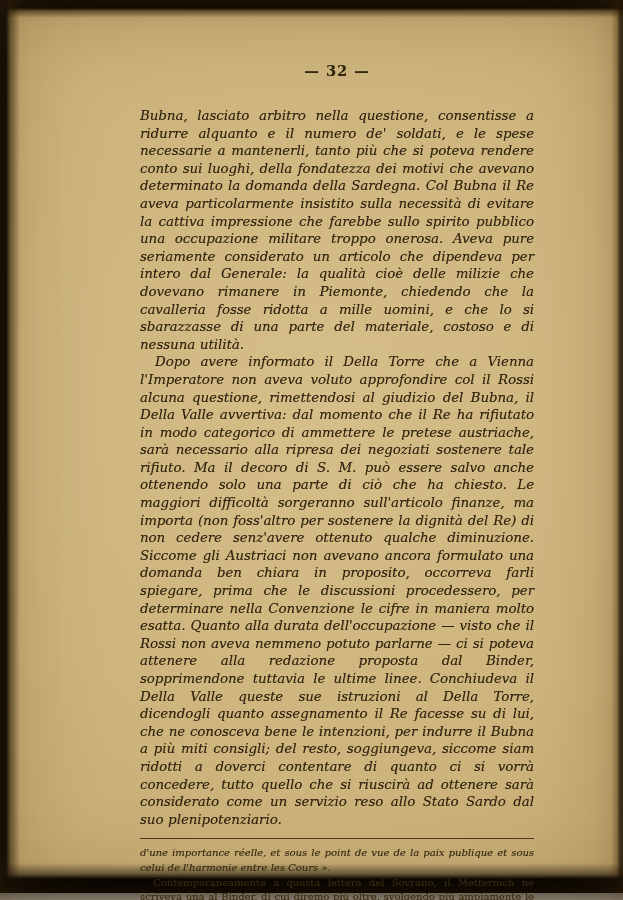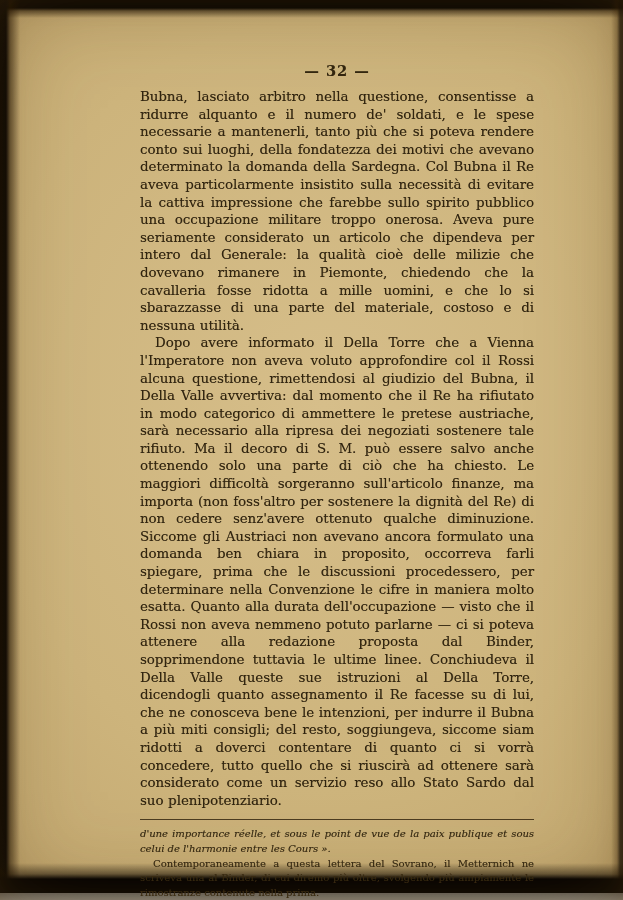--- a/index.html
+++ b/index.html
@@ -56,28 +56,29 @@
     width: 394px;
     color: #30240f;
     text-shadow: 0.3px 0.3px 0.4px rgba(48, 36, 15, 0.45);
   }
   .page-number {
     text-align: center;
     font-size: 14.5px;
     font-weight: bold;
     letter-spacing: 1px;
     color: #33260f;
-    margin: 0 0 9px 0;
+    margin: 0 0 28px 0;
   }
   .body-par {
     margin: 0;
     font-size: 13.3px;
     line-height: 17.6px;
     text-align: justify;
     word-spacing: 0.5px;
+    font-style: italic;
   }
   .body-par.indent { text-indent: 15px; }
   .footnote-sep {
     height: 1px;
     background: #4c3c20;
     margin: 10px 0 7px 0;
   }
   .footnote {
     margin: 0;
     font-size: 10px;

